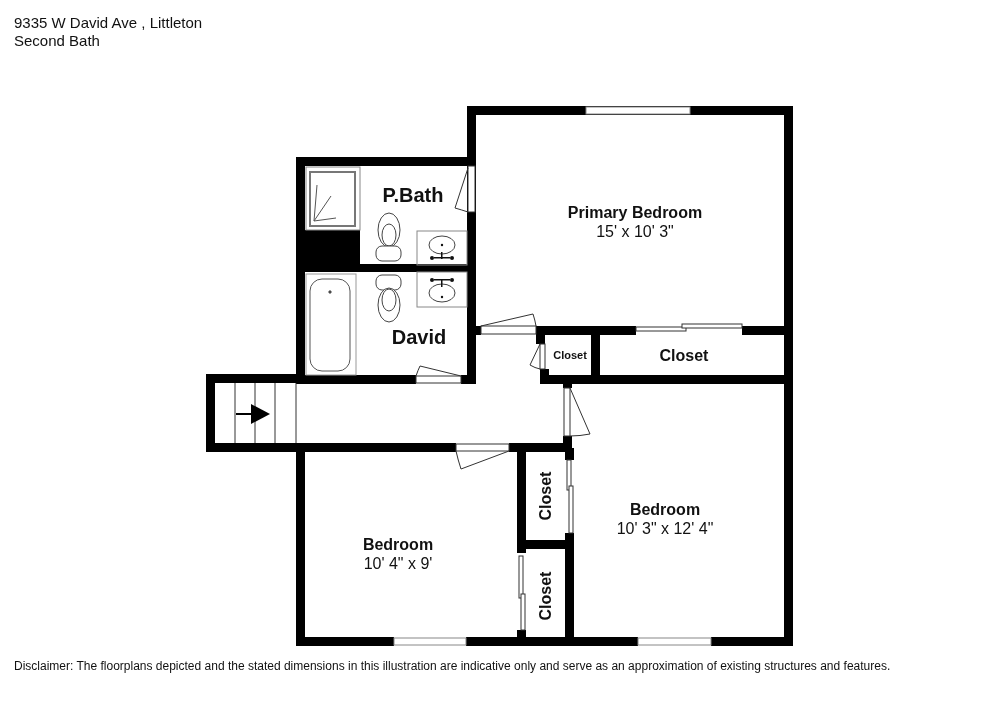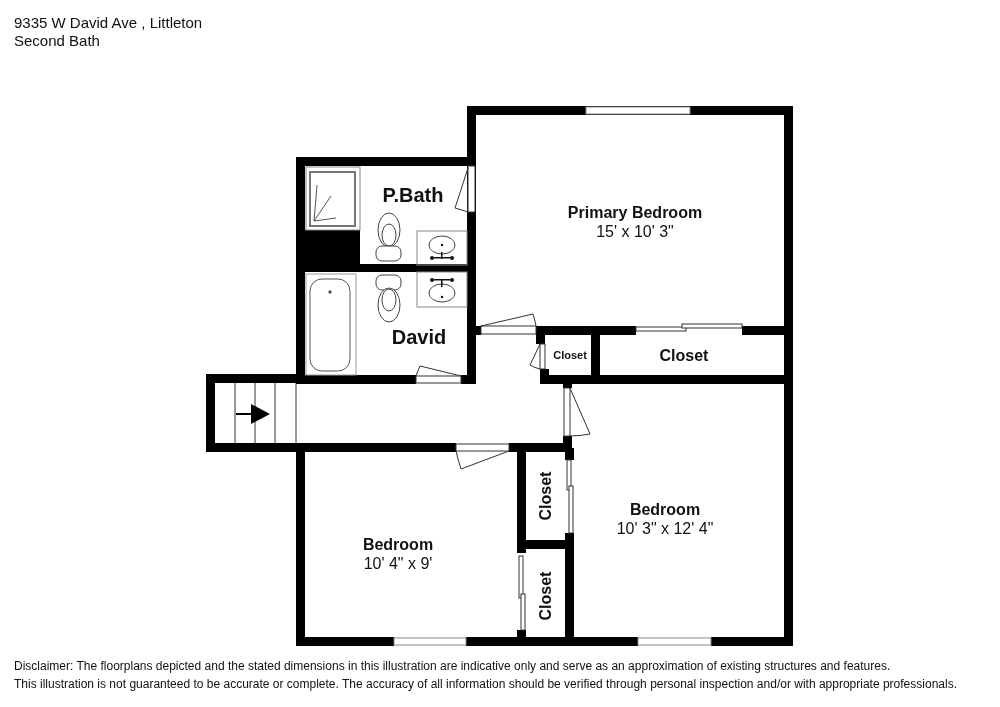--- a/index.html
+++ b/index.html
@@ -184,14 +184,13 @@
 </div>
 <div class="label vert" style="left:545px; top:496px;">
   <div class="name">Closet</div>
 </div>
 <div class="label vert" style="left:545px; top:596px;">
   <div class="name">Closet</div>
 </div>
 
 <div class="disclaimer">
   <div>Disclaimer: The floorplans depicted and the stated dimensions in this illustration are indicative only and serve as an approximation of existing structures and features.</div>
-  <div>This illustration is not guaranteed to be accurate or complete. The accuracy of all information should be verified through personal inspection and/or with appropriate professionals.</div>
 </div>
 
 </body></html>

